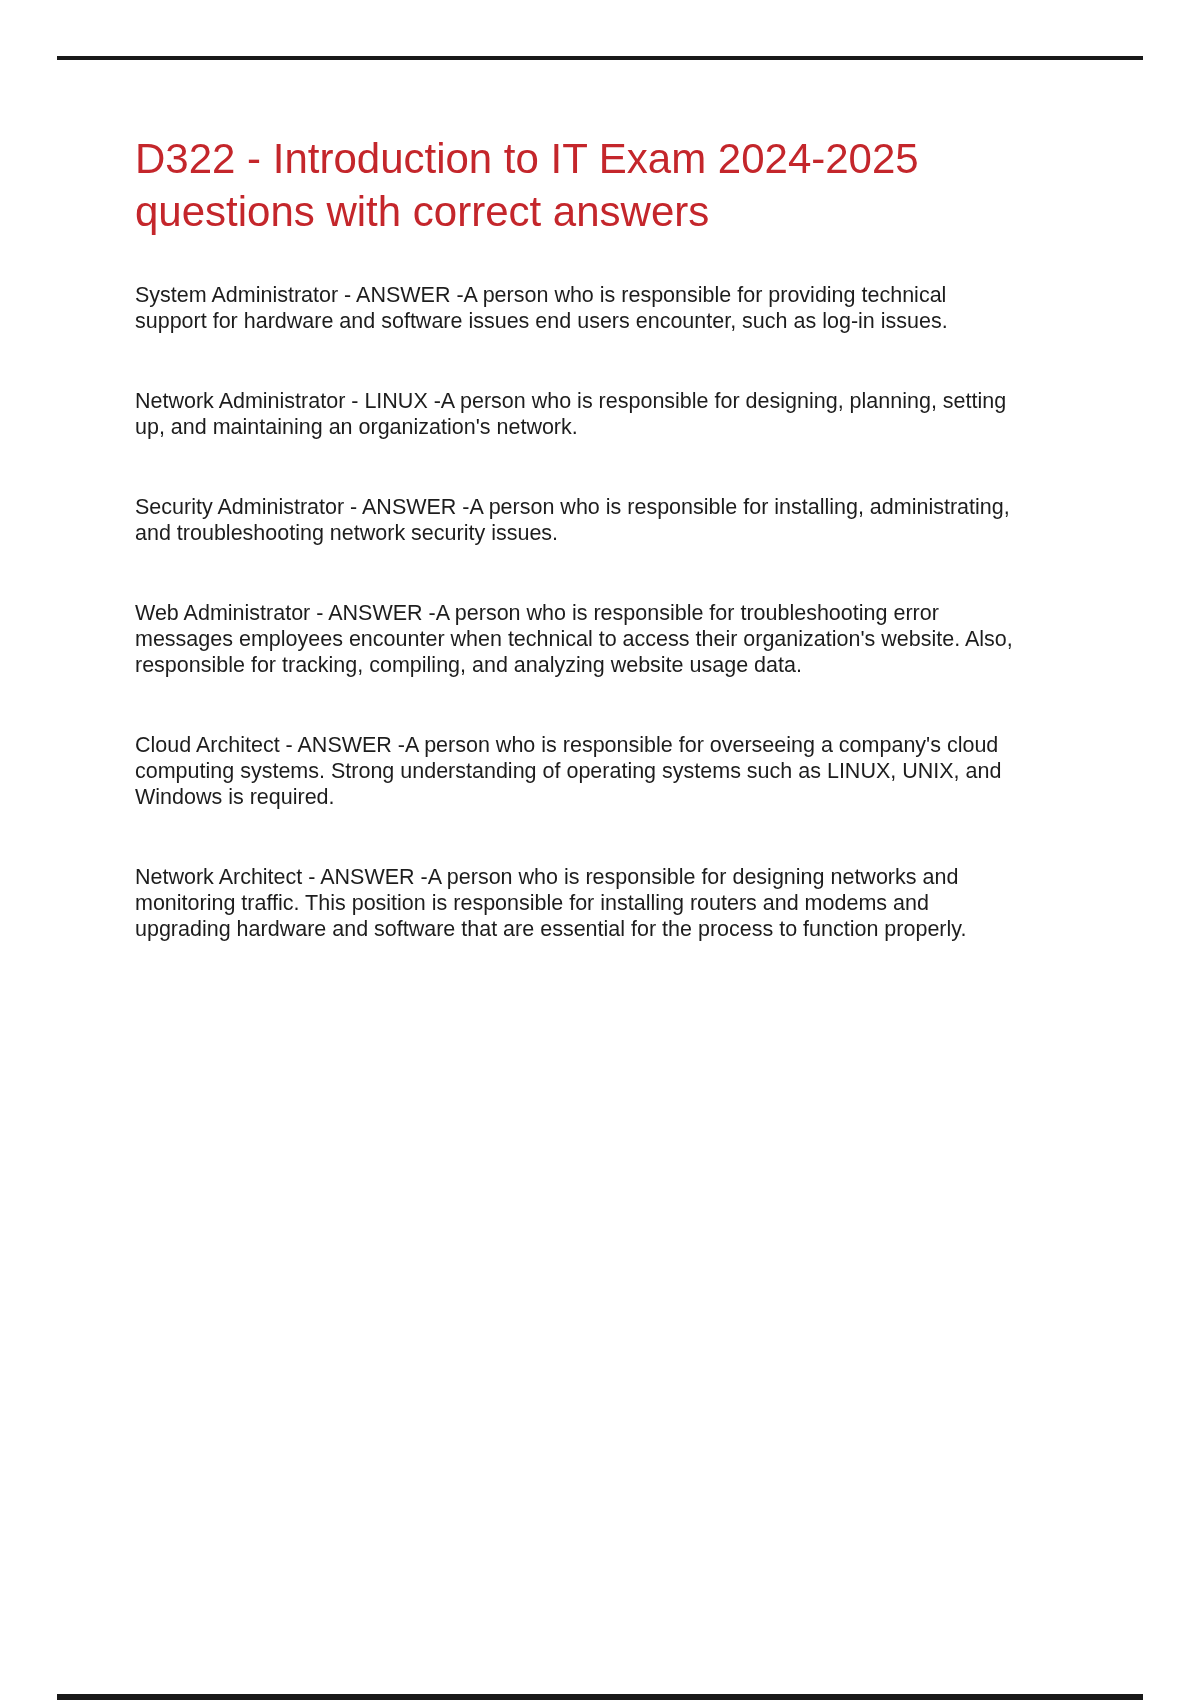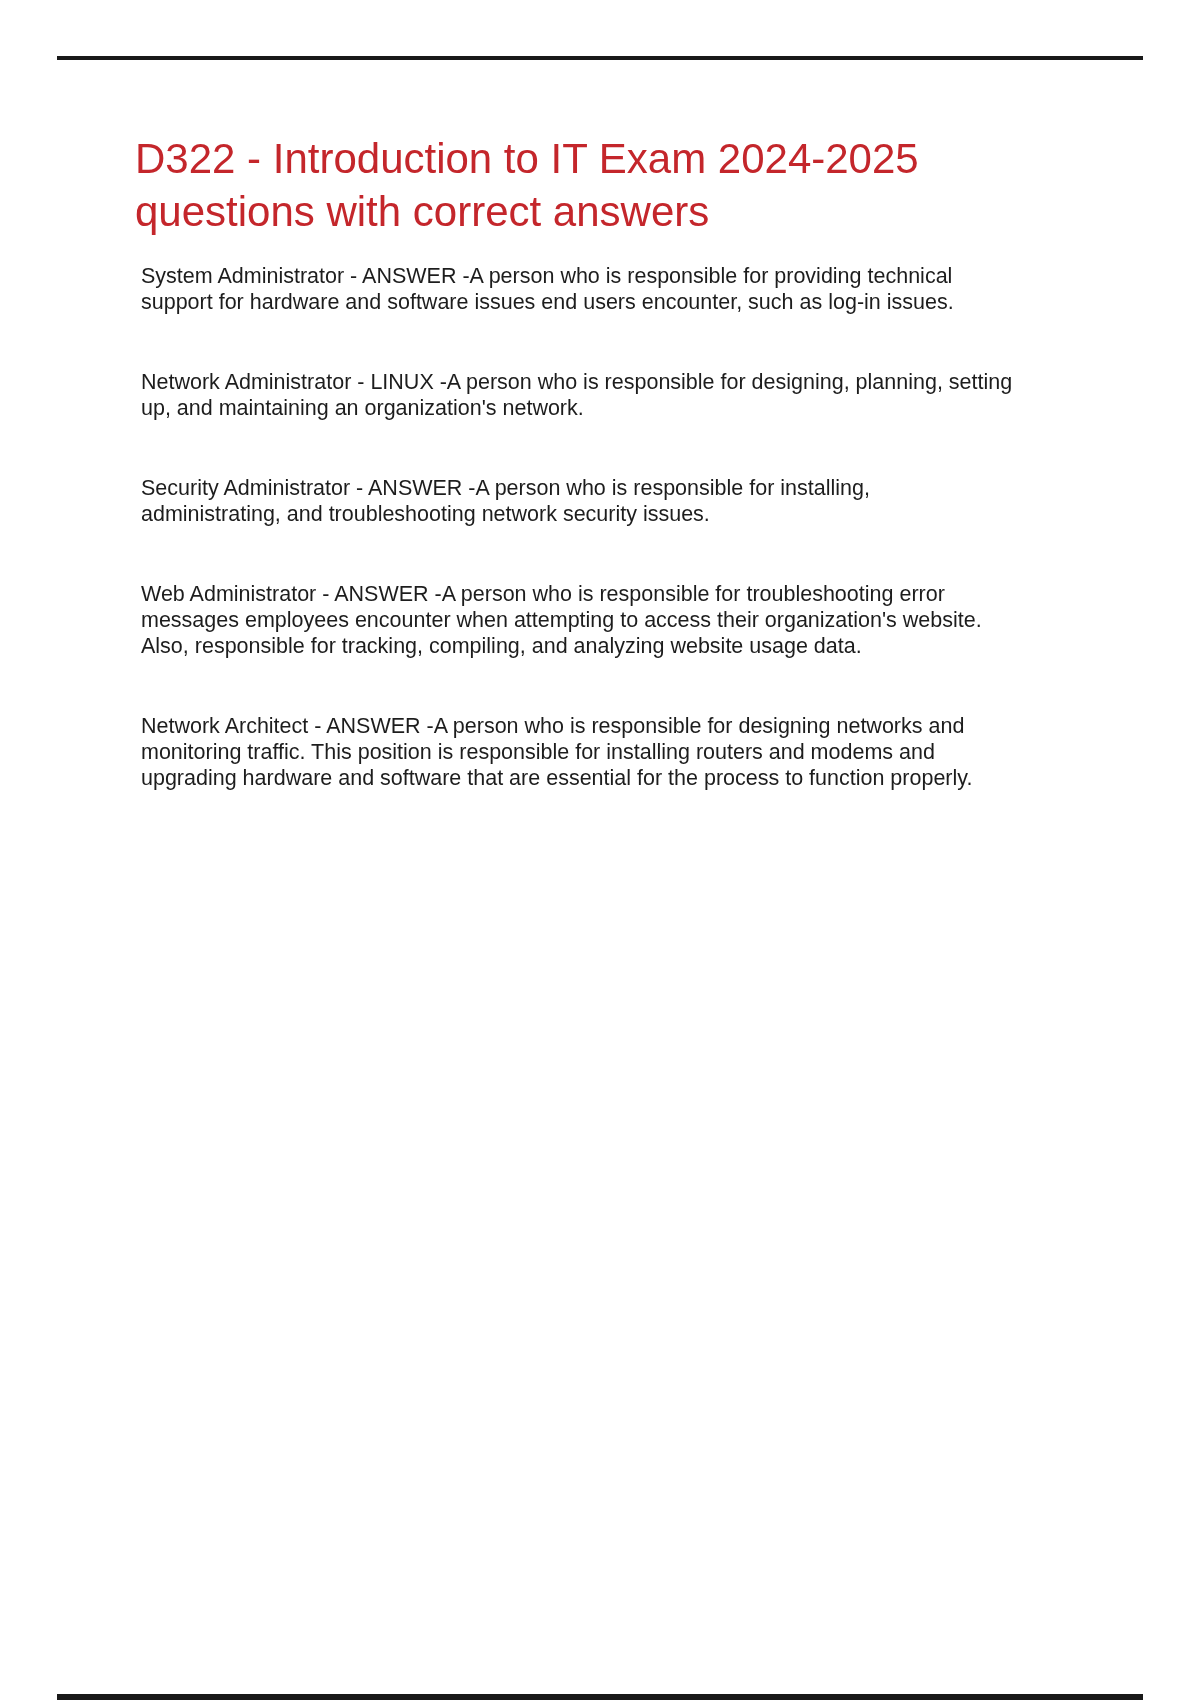--- a/index.html
+++ b/index.html
@@ -35,30 +35,30 @@
     width: 1086px;
     height: 6px;
   }
   .content {
     position: absolute;
     left: 135px;
     top: 132px;
     width: 880px;
   }
   h1.doc-title {
-    margin: 0 0 25px 0;
+    margin: 0 0 44px 0;
     padding: 0;
     font-size: 42px;
     line-height: 53px;
     font-weight: 400;
     color: #c4262b;
     letter-spacing: 0;
   }
   p.qa {
-    margin: 0 0 54px 6px;
+    margin: 0 0 54px 0;
     padding: 0;
     font-size: 21.5px;
     line-height: 26px;
     font-weight: 400;
     color: #1d1d1d;
     letter-spacing: 0;
   }
 </style>
 </head>
 <body>
@@ -67,20 +67,21 @@
 
   <div class="rule rule-top"></div>
 
   <div class="content">
 
     <h1 class="doc-title">D322 - Introduction to IT Exam 2024-2025 questions with correct answers</h1>
 
     <p class="qa">System Administrator - ANSWER -A person who is responsible for providing technical support for hardware and software issues end users encounter, such as log-in issues.</p>
     <p class="qa">Network Administrator - LINUX -A person who is responsible for designing, planning, setting up, and maintaining an organization's network.</p>
     <p class="qa">Security Administrator - ANSWER -A person who is responsible for installing, administrating, and troubleshooting network security issues.</p>
-    <p class="qa">Web Administrator - ANSWER -A person who is responsible for troubleshooting error messages employees encounter when attempting to access their organization's website. Also, responsible for tracking, compiling, and analyzing website usage data.</p>
+    <p class="qa">Web Administrator - ANSWER -A person who is responsible for troubleshooting error messages employees encounter when technical to access their organization's website. Also, responsible for tracking, compiling, and analyzing website usage data.</p>
+    <p class="qa">Cloud Architect - ANSWER -A person who is responsible for overseeing a company's cloud computing systems. Strong understanding of operating systems such as LINUX, UNIX, and Windows is required.</p>
     <p class="qa">Network Architect - ANSWER -A person who is responsible for designing networks and monitoring traffic. This position is responsible for installing routers and modems and upgrading hardware and software that are essential for the process to function properly.</p>
 
   </div>
 
   <div class="rule rule-bottom"></div>
 
 </div>
 
 </body></html>

